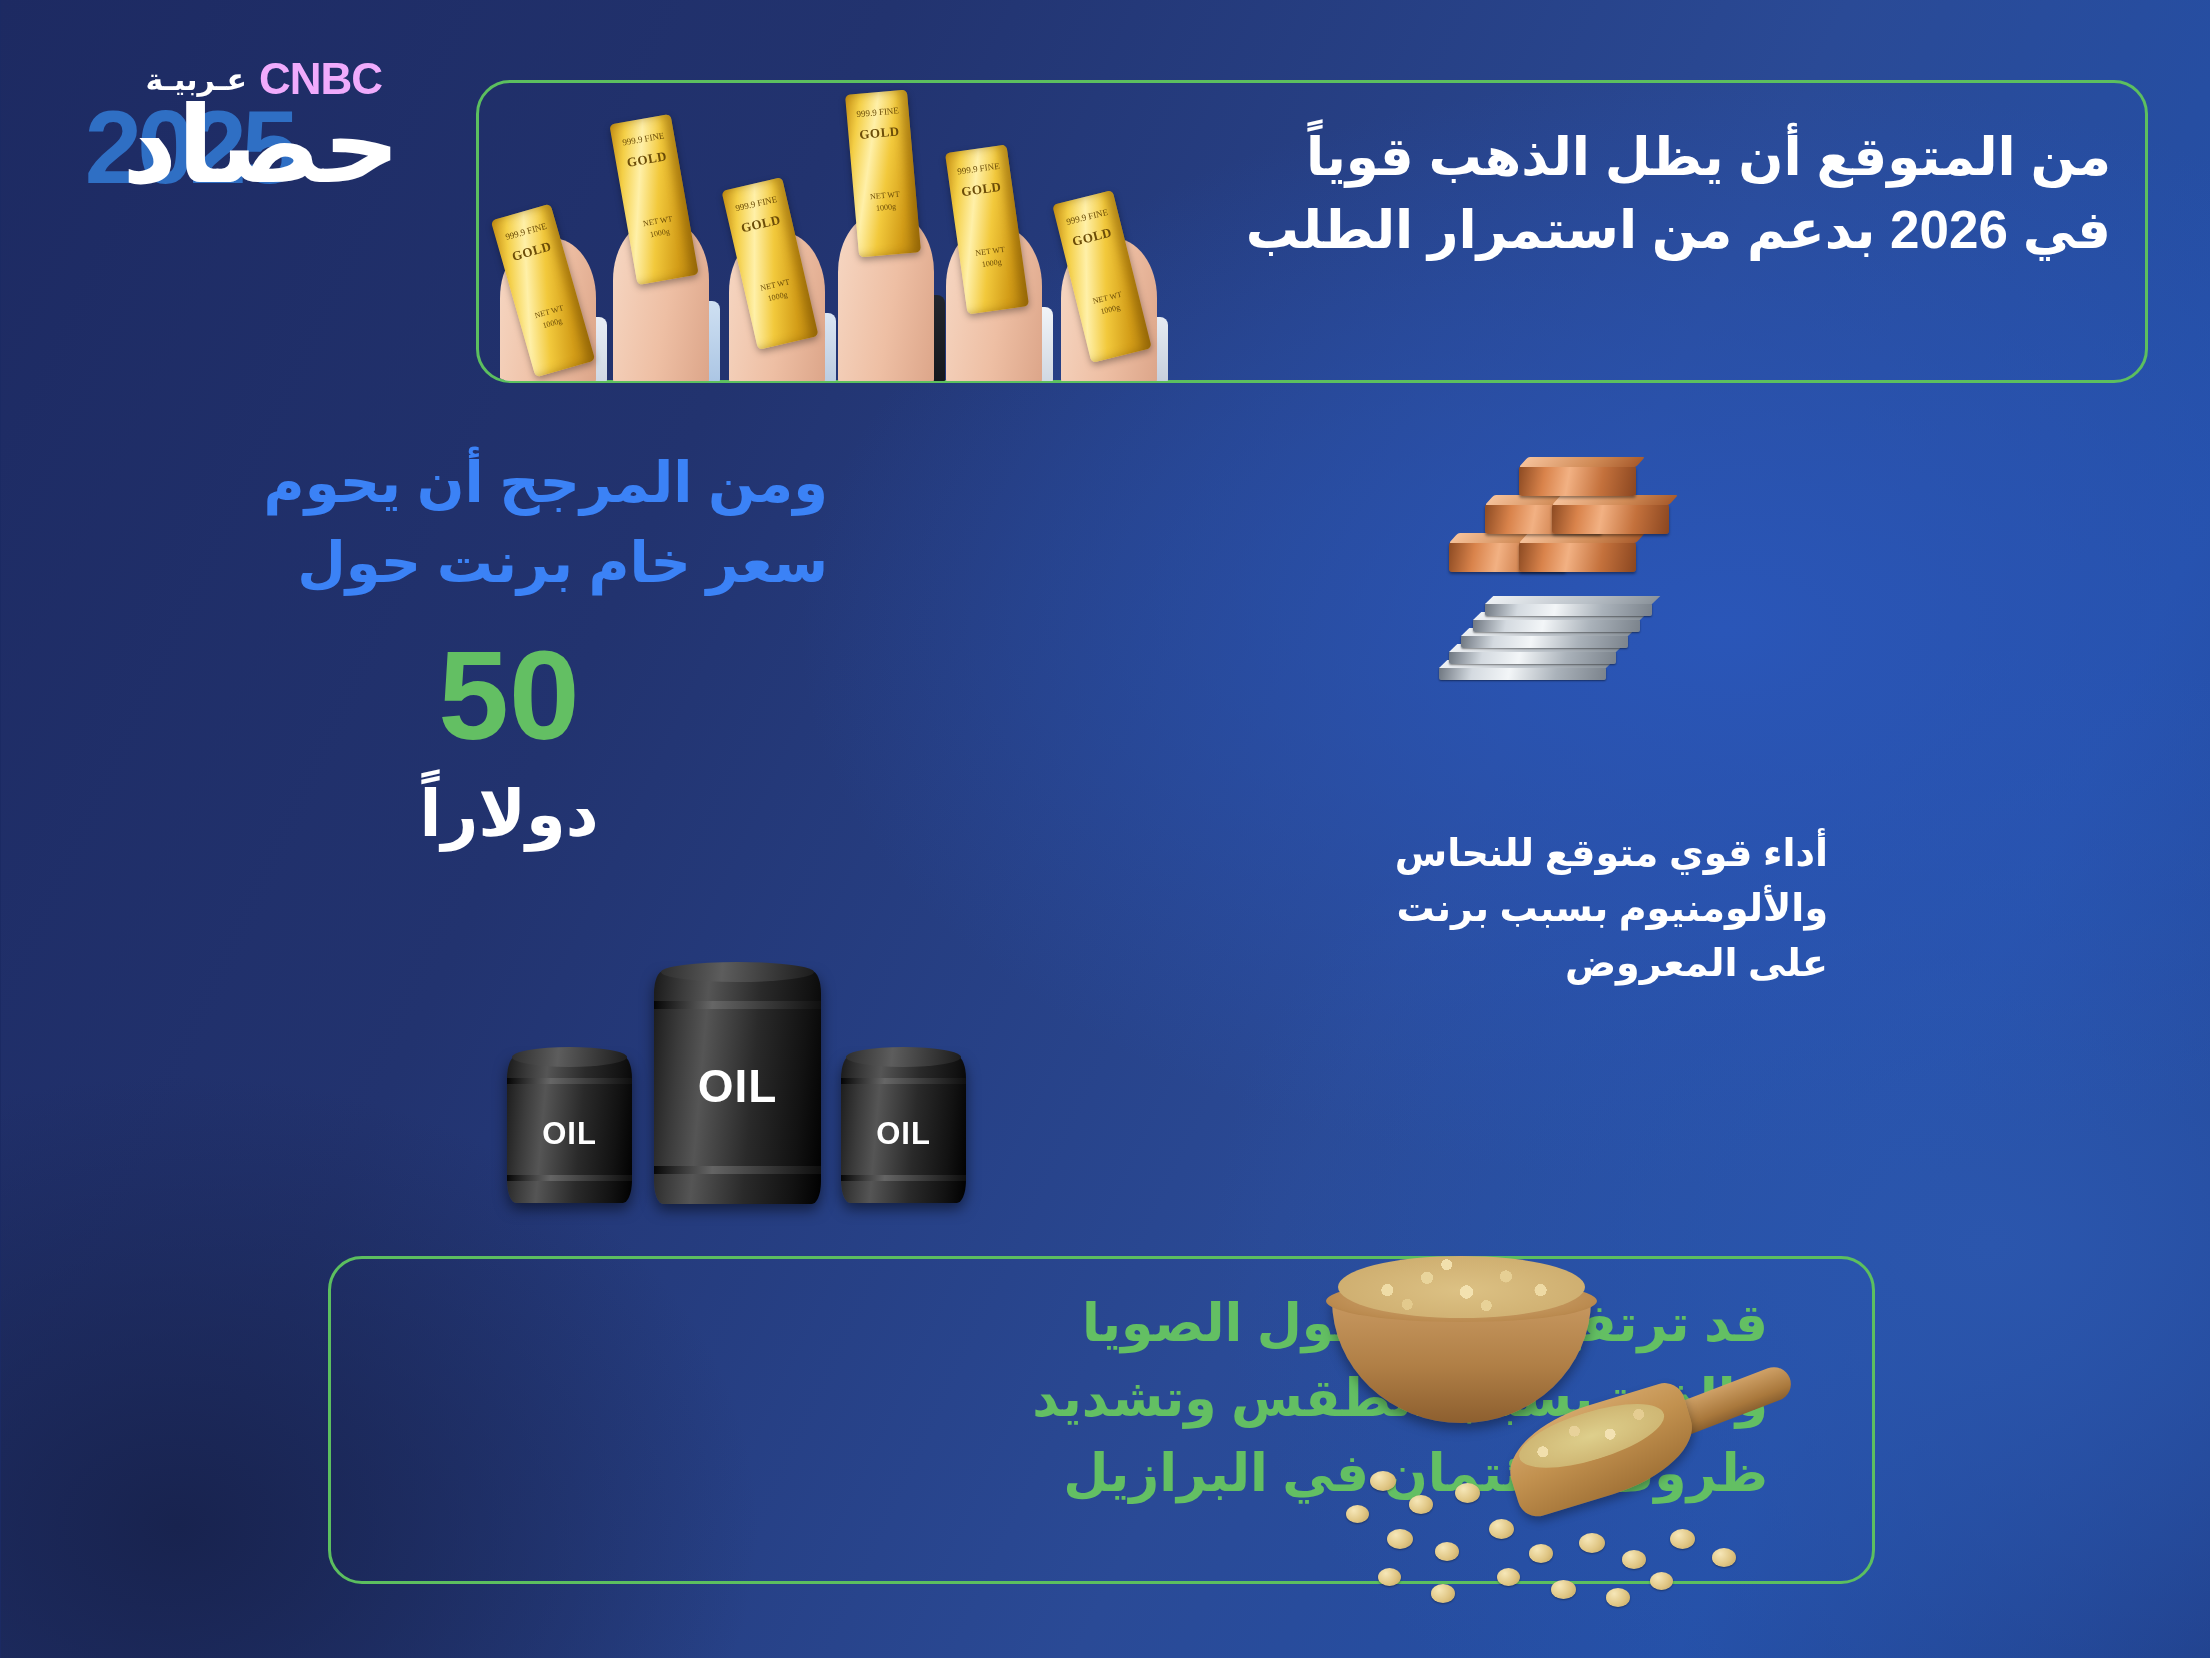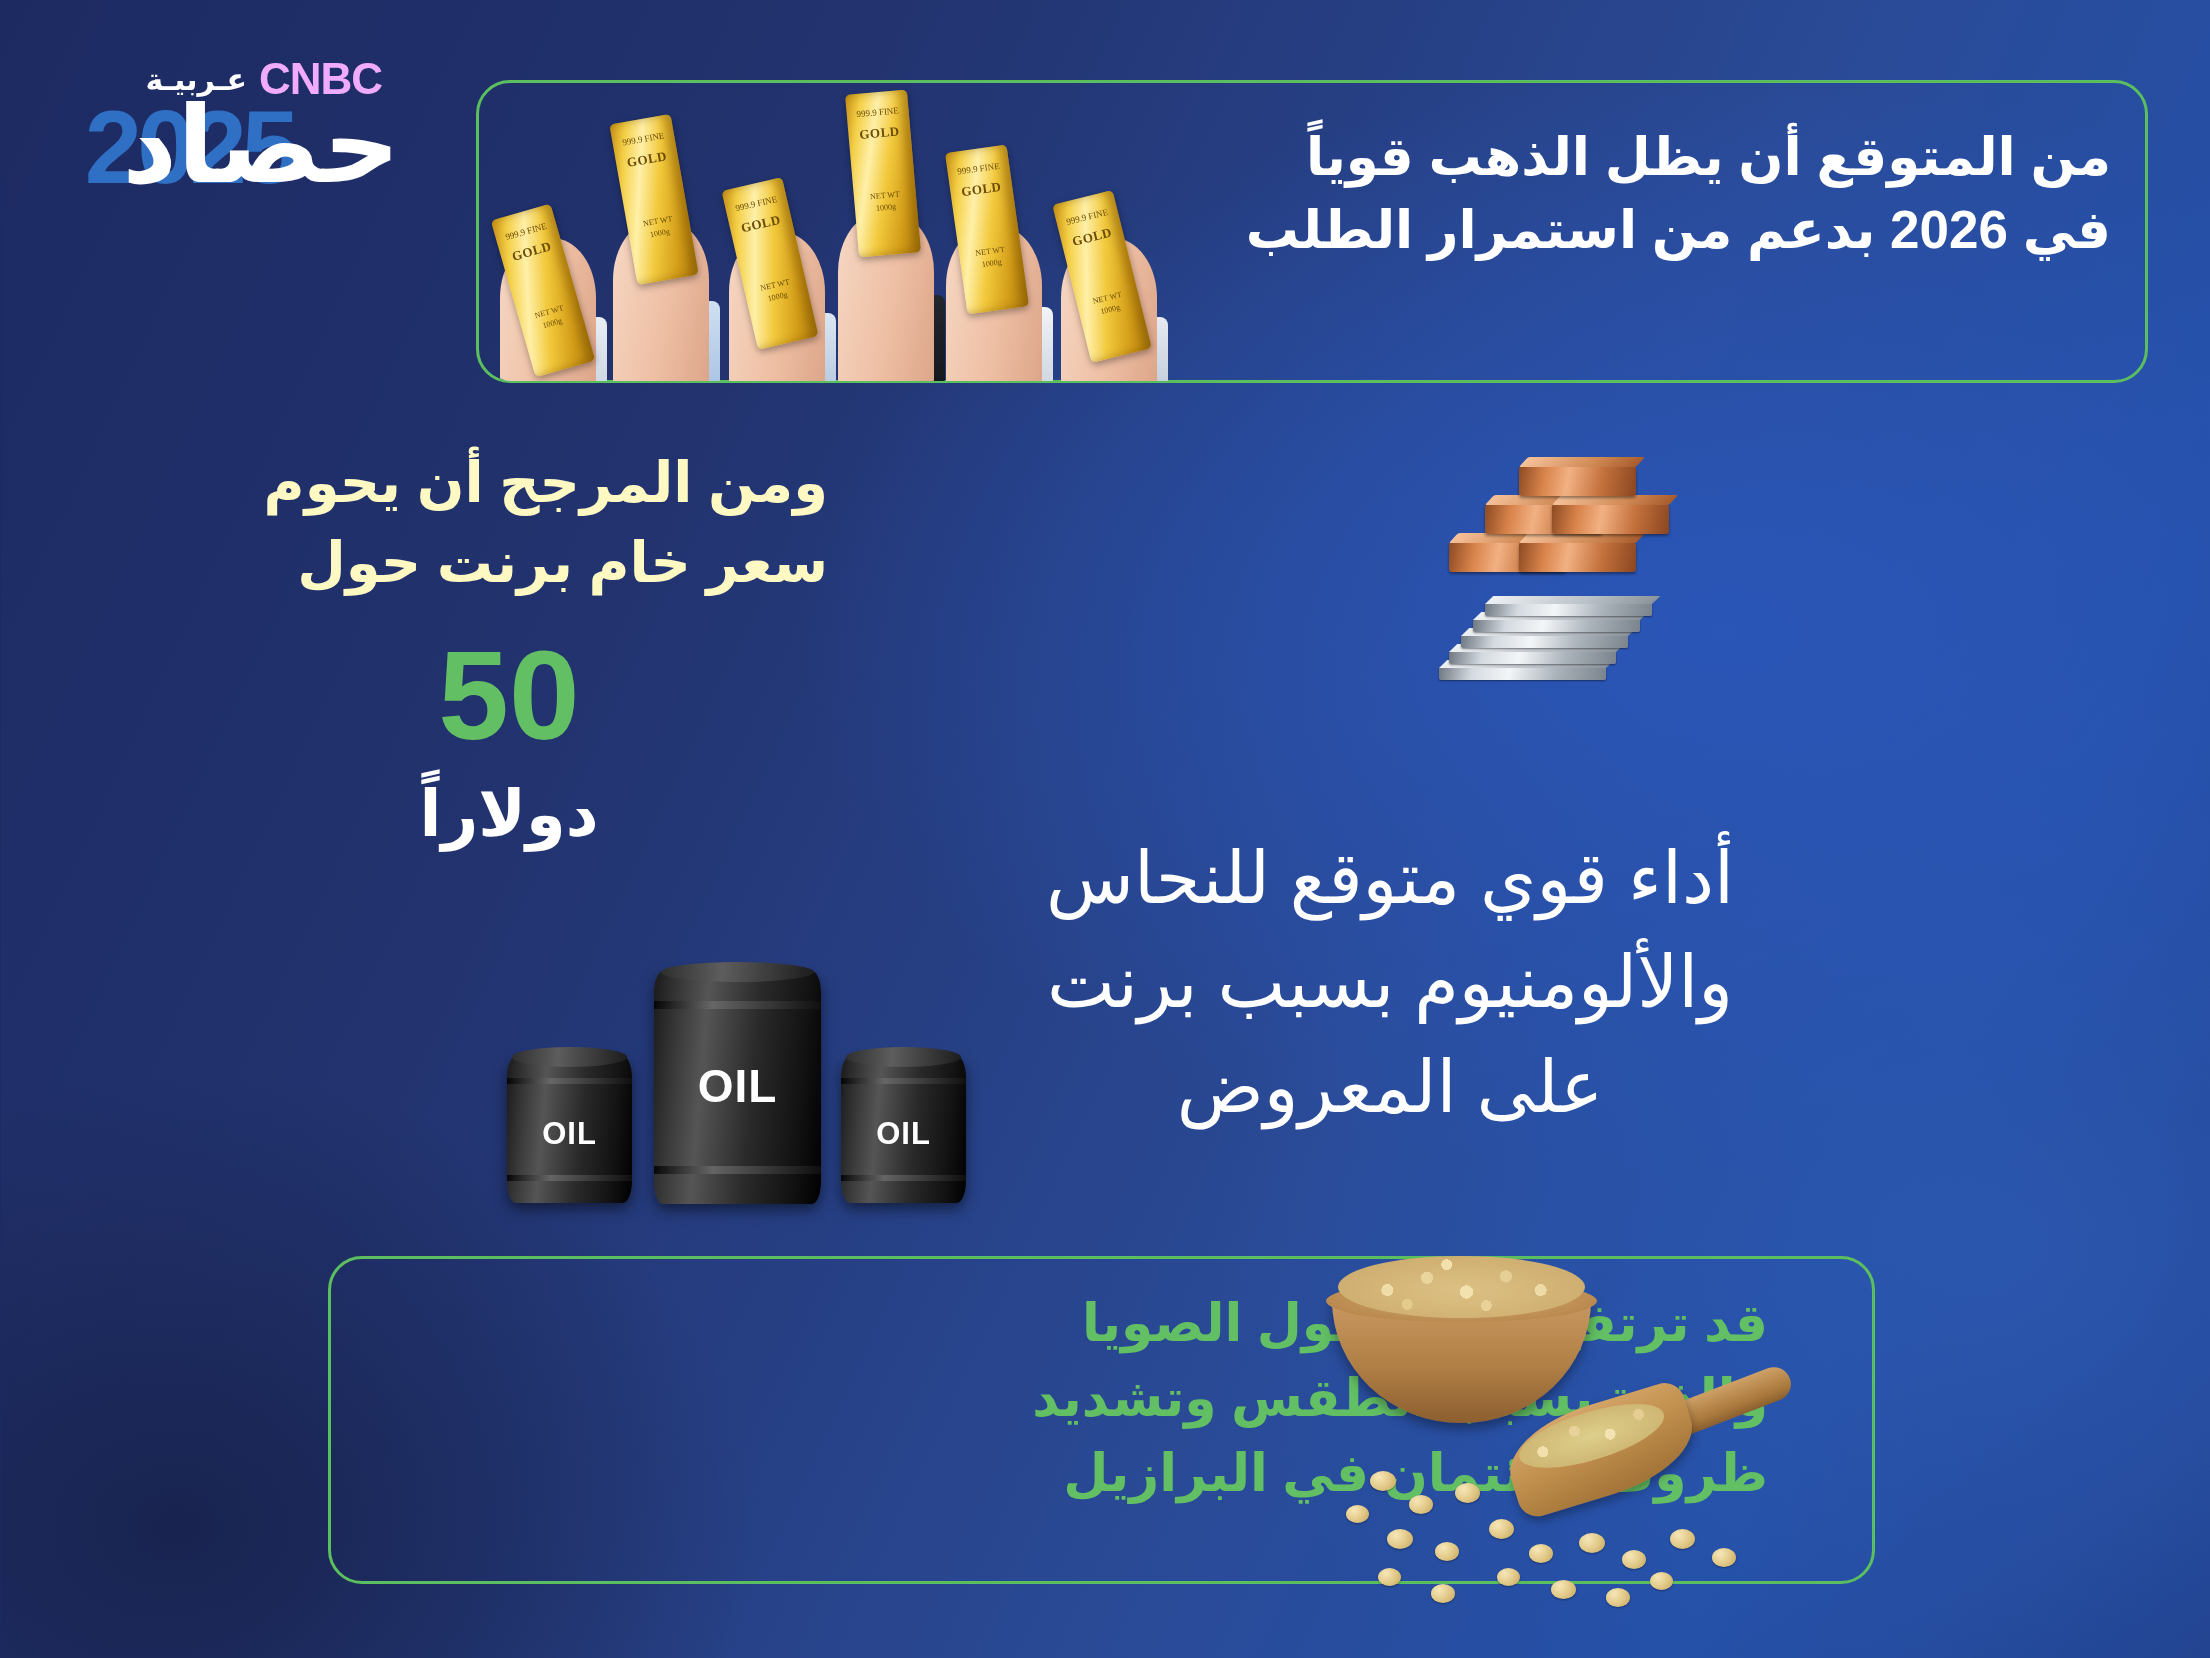--- a/index.html
+++ b/index.html
@@ -57,21 +57,21 @@
     position:absolute;
     border:3px solid #5cbf5f;
     border-radius:34px;
   }
   #gold-card { left:476px; top:80px; width:1672px; height:303px; }
   #soy-card  { left:328px; top:1256px; width:1547px; height:328px; }
 
   
   .txt { position:absolute; text-align:right; }
   .green { color:#ffffff; }
-  .white { color:#fef9c3; }
+  .white { color:#3b82f6; }
 
   #gold-text {
     right:100px; top:121px; width:1055px;
     font-size:53px; line-height:1.37; font-weight:bold;
     direction:rtl;
   }
   #brent-text {
     right:1383px; top:443px; width:637px;
     font-size:56px; line-height:1.42; font-weight:bold;
     direction:rtl;
@@ -83,22 +83,21 @@
     color:#63bf63; direction:ltr;
   }
   #brent-unit {
     right:1463px; top:776px; width:478px;
     text-align:center;
     font-size:64px; line-height:1.2; font-weight:bold;
     color:#ffffff; direction:rtl;
   }
   #metals-text {
     right:383px; top:826px; width:876px;
-    text-align:center;
-    font-size:72px; line-height:1.45; font-weight:normal;
+    font-size:38px; line-height:1.45; font-weight:bold;
     color:#ffffff; direction:rtl;
   }
   #soy-text {
     right:443px; top:1286px; width:896px;
     font-size:52px; line-height:1.44; font-weight:bold;
     color:#63bf63; direction:rtl;
   }
 
   
   #goldart {

